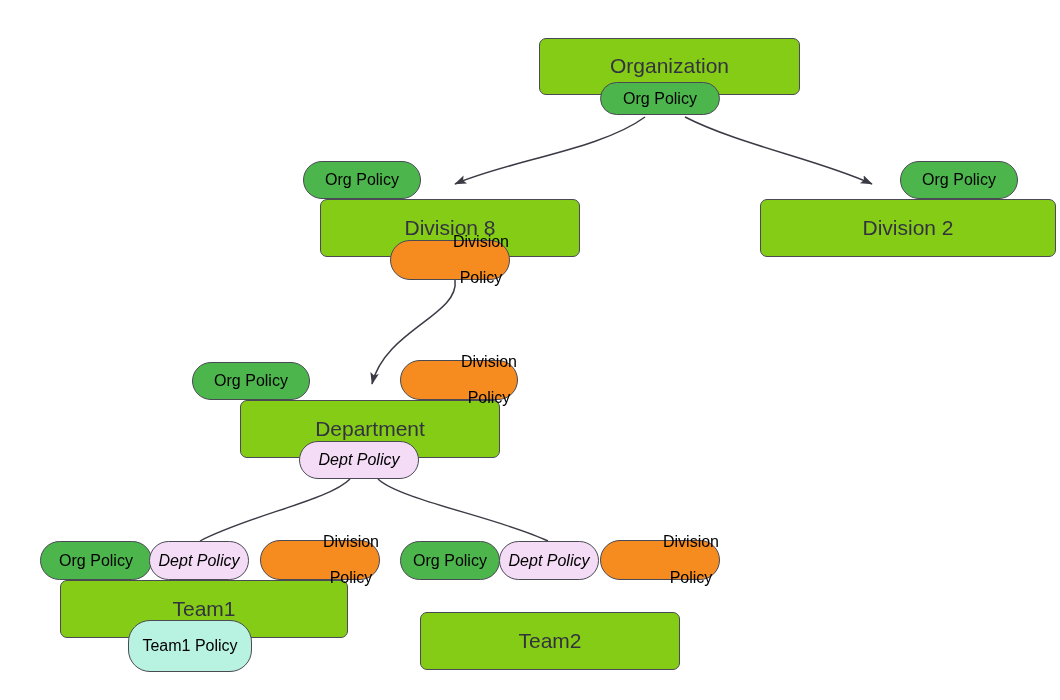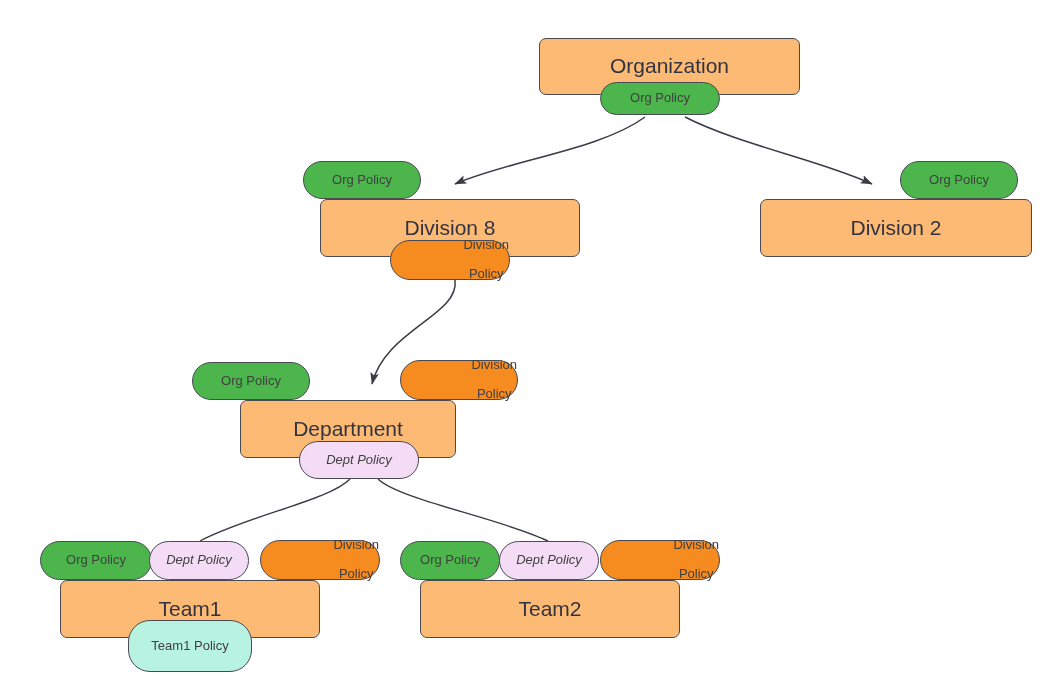--- a/index.html
+++ b/index.html
@@ -33,36 +33,36 @@
     justify-content: center;
     text-align: center;
     color: #333340;
   }
   .node-label {
     display: block;
     line-height: 1.18;
     color: #333340;
   }
   .entity {
-    background: #fdba74;
+    background: #84cc16;
     font-size: 21px;
     z-index: 2;
   }
   .pill {
     position: absolute;
     box-sizing: border-box;
     border: 1.3px solid #4a4a55;
     border-radius: 22px;
     display: flex;
     align-items: center;
     justify-content: center;
     text-align: center;
-    font-size: 13px;
+    font-size: 16px;
     line-height: 1.12;
-    color: #404040;
+    color: #000000;
     z-index: 5;
   }
   .pill span { display: block; }
   .pill-org { background: #4CB64C; }
   .pill-division { background: #F68B1F; justify-content: flex-end; }
   .pill-dept { background: #F4DCF6; font-style: italic; }
   .pill-team { background: #B8F2E0; }
 </style>
 </head>
 <body>
@@ -103,68 +103,68 @@
   <div class="pill pill-division" style="left:390px; top:240px; width:120px; height:40px;">
     <span>
       <span>Division</span><br>
       <span>Policy</span>
     </span>
   </div>
 
   <div class="pill pill-org" style="left:900px; top:161px; width:118px; height:38px;">
     <span>Org Policy</span>
   </div>
-  <div class="node entity" style="left:760px; top:199px; width:272px; height:58px;">
+  <div class="node entity" style="left:760px; top:199px; width:296px; height:58px;">
     <span class="node-label">Division 2</span>
   </div>
 
   <div class="pill pill-org" style="left:192px; top:362px; width:118px; height:38px;">
     <span>Org Policy</span>
   </div>
   <div class="pill pill-division" style="left:400px; top:360px; width:118px; height:40px;">
     <span>
       <span>Division</span><br>
       <span>Policy</span>
     </span>
   </div>
-  <div class="node entity" style="left:240px; top:400px; width:216px; height:58px;">
+  <div class="node entity" style="left:240px; top:400px; width:260px; height:58px;">
     <span class="node-label">Department</span>
   </div>
   <div class="pill pill-dept" style="left:299px; top:441px; width:120px; height:38px;">
     <span>Dept Policy</span>
   </div>
 
   <div class="pill pill-org" style="left:40px; top:541px; width:112px; height:39px;">
     <span>Org Policy</span>
   </div>
   <div class="pill pill-dept" style="left:149px; top:541px; width:100px; height:39px;">
     <span>Dept Policy</span>
   </div>
   <div class="pill pill-division" style="left:260px; top:540px; width:120px; height:40px;">
     <span>
       <span>Division</span><br>
       <span>Policy</span>
     </span>
   </div>
-  <div class="node entity" style="left:60px; top:580px; width:260px; height:58px;">
+  <div class="node entity" style="left:60px; top:580px; width:288px; height:58px;">
     <span class="node-label">Team1</span>
   </div>
   <div class="pill pill-team" style="left:128px; top:620px; width:124px; height:52px;">
     <span>Team1 Policy</span>
   </div>
 
   <div class="pill pill-org" style="left:400px; top:541px; width:100px; height:39px;">
     <span>Org Policy</span>
   </div>
   <div class="pill pill-dept" style="left:499px; top:541px; width:100px; height:39px;">
     <span>Dept Policy</span>
   </div>
   <div class="pill pill-division" style="left:600px; top:540px; width:120px; height:40px;">
     <span>
       <span>Division</span><br>
       <span>Policy</span>
     </span>
   </div>
-  <div class="node entity" style="left:420px; top:580px; width:260px; height:58px;">
+  <div class="node entity" style="left:420px; top:612px; width:260px; height:58px;">
     <span class="node-label">Team2</span>
   </div>
 
 </div>
 
 </body></html>

